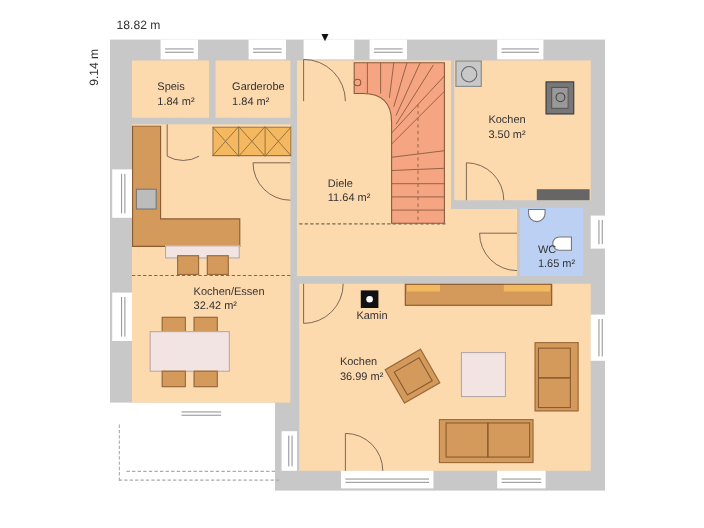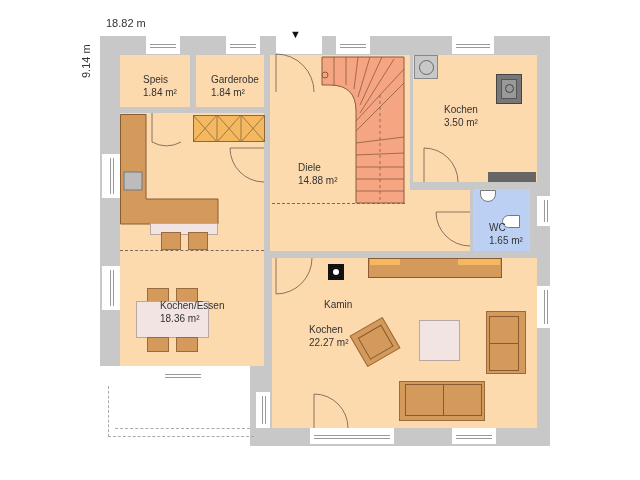--- a/index.html
+++ b/index.html
@@ -120,28 +120,28 @@
 <div class="furn" style="left:161px;top:232px;width:20px;height:18px;"></div>
 <div class="furn" style="left:188px;top:232px;width:20px;height:18px;"></div>
 <div class="dash" style="left:120px;top:250px;width:144px;"></div>
 
 <div class="furn" style="left:147px;top:288px;width:22px;height:14px;"></div>
 <div class="furn" style="left:176px;top:288px;width:22px;height:14px;"></div>
 <div class="table" style="left:136px;top:301px;width:73px;height:37px;"></div>
 <div class="furn" style="left:147px;top:337px;width:22px;height:15px;"></div>
 <div class="furn" style="left:176px;top:337px;width:22px;height:15px;"></div>
 
-<div class="label" style="left:160px;top:259px;margin-top:40px;">
+<div class="label" style="left:176px;top:259px;">
   <div>Kochen/Essen</div>
-  <div>18.36 m²</div>
+  <div>32.42 m²</div>
 </div>
 
 <div class="label" style="left:298px;top:161px;">
   <div>Diele</div>
-  <div>14.88 m²</div>
+  <div>11.64 m²</div>
 </div>
 
 <div class="abs" style="left:414px;top:55px;width:24px;height:24px;background:#c8c8c8;border:1px solid #888;box-sizing:border-box;">
   <div style="position:absolute;left:4px;top:4px;width:13px;height:13px;border:1px solid #666;border-radius:50%;"></div>
 </div>
 <div class="abs" style="left:496px;top:74px;width:26px;height:30px;background:#777;border:1px solid #444;box-sizing:border-box;">
   <div style="position:absolute;left:4px;top:4px;width:16px;height:20px;background:#999;border:1px solid #555;box-sizing:border-box;"></div>
   <div style="position:absolute;left:8px;top:9px;width:7px;height:7px;border:1px solid #444;border-radius:50%;"></div>
 </div>
 <div class="abs" style="left:488px;top:172px;width:48px;height:10px;background:#666;"></div>
@@ -153,21 +153,21 @@
 <div class="abs" style="left:480px;top:190px;width:16px;height:12px;background:#fff;border:1px solid #777;border-radius:0 0 8px 8px;box-sizing:border-box;"></div>
 <div class="abs" style="left:502px;top:215px;width:18px;height:13px;background:#fff;border:1px solid #777;border-radius:8px 0 0 8px;box-sizing:border-box;"></div>
 <div class="label" style="left:489px;top:221px;">
   <div>WC</div>
   <div>1.65 m²</div>
 </div>
 
 <div class="abs" style="left:328px;top:264px;width:16px;height:16px;background:#111;">
   <div style="position:absolute;left:5px;top:5px;width:6px;height:6px;background:#fff;border-radius:50%;"></div>
 </div>
-<div class="label" style="left:324px;top:298px;">Kamin</div>
+<div class="label" style="left:324px;top:281px;">Kamin</div>
 
 <div class="abs" style="left:368px;top:258px;width:134px;height:20px;background:#d39a5c;border:1px solid #8a5a30;box-sizing:border-box;">
   <div style="position:absolute;left:1px;top:0;width:30px;height:6px;background:#f4b860;"></div>
   <div style="position:absolute;right:1px;top:0;width:42px;height:6px;background:#f4b860;"></div>
 </div>
 
 <div class="furn" style="left:356px;top:324px;width:38px;height:36px;transform:rotate(-30deg);">
   <div style="position:absolute;left:5px;top:5px;right:4px;bottom:4px;border:1px solid #8a5a30;"></div>
 </div>
 
@@ -178,14 +178,14 @@
   <div style="position:absolute;left:2px;top:31px;right:6px;height:26px;border:1px solid #8a5a30;"></div>
 </div>
 
 <div class="furn" style="left:399px;top:381px;width:86px;height:40px;">
   <div style="position:absolute;left:5px;top:2px;width:37px;height:30px;border:1px solid #8a5a30;"></div>
   <div style="position:absolute;left:43px;top:2px;width:37px;height:30px;border:1px solid #8a5a30;"></div>
 </div>
 
 <div class="label" style="left:309px;top:323px;">
   <div>Kochen</div>
-  <div>22.27 m²</div>
+  <div>36.99 m²</div>
 </div>
 
 </body></html>

